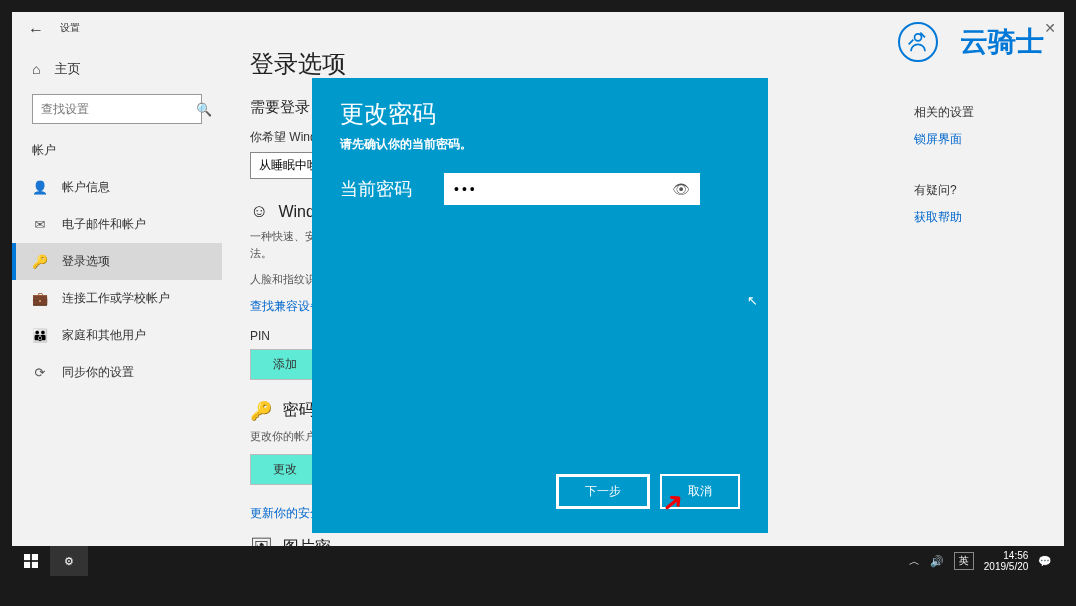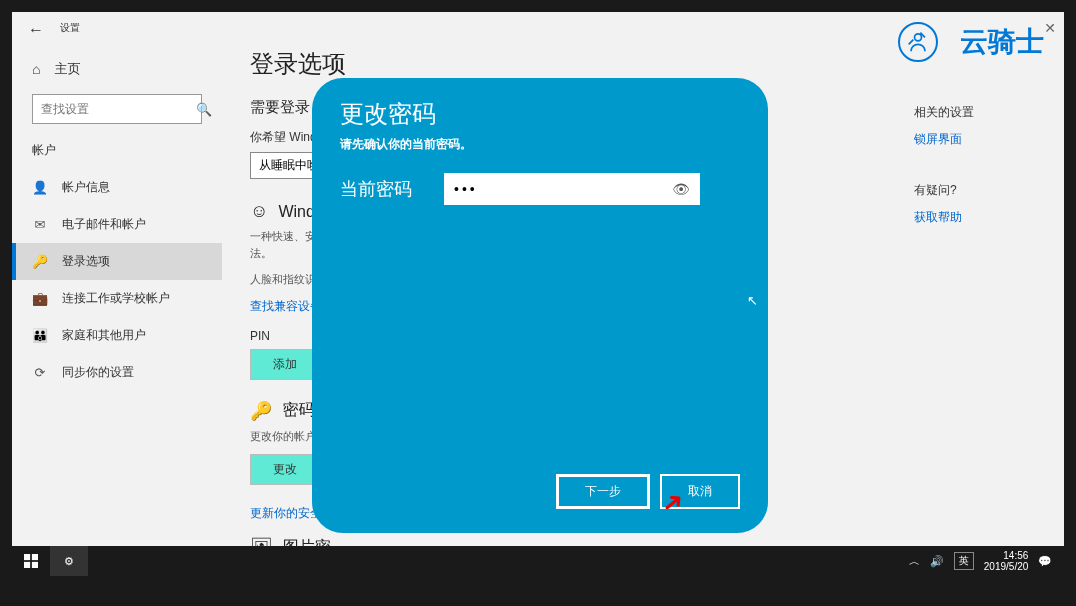--- a/index.html
+++ b/index.html
@@ -40,21 +40,21 @@
     .sub-section .sub-icon { font-size: 18px; }
     .sub-desc { font-size: 11px; color: #555; margin-bottom: 10px; line-height: 1.5; }
     .link-text { font-size: 12px; color: #0066cc; margin-bottom: 14px; display: block; }
     .btn-gray { background: #5eead4; border: 1px solid #bbb; padding: 6px 22px; font-size: 12px; color: #333; cursor: pointer; margin-bottom: 20px; display: inline-block; }
     
     .right-panel { width: 150px; padding: 60px 20px 0 0; }
     .right-panel .rp-title { font-size: 12px; color: #333; margin-bottom: 10px; }
     .right-panel .rp-link { font-size: 12px; color: #0066cc; margin-bottom: 34px; display: block; }
     
     
-    .modal { position: absolute; top: 66px; left: 300px; width: 456px; height: 455px; background: #0099cc; color: #fff; padding: 20px 28px; border-radius: 31px; }
+    .modal { position: absolute; top: 66px; left: 300px; width: 456px; height: 455px; background: #0099cc; color: #fff; padding: 20px 28px; }
     .modal-title { font-size: 24px; font-weight: 400; margin-bottom: 6px; }
     .modal-sub { font-size: 12px; margin-bottom: 20px; font-weight: bold; }
     .modal-user { display: flex; align-items: center; gap: 12px; margin-bottom: 28px; }
     .modal-avatar { width: 34px; height: 34px; background: #888; display: flex; align-items: center; justify-content: center; font-size: 18px; }
     .modal-username { font-size: 17px; }
     .modal-field { display: flex; align-items: center; gap: 32px; margin-bottom: 10px; }
     .modal-field-label { font-size: 18px; min-width: 56px; }
     .modal-input-wrap { background: #fff; width: 256px; height: 32px; display: flex; align-items: center; padding: 0 10px; position: relative; }
     .modal-input-wrap input { border: none; outline: none; flex: 1; font-size: 14px; letter-spacing: 3px; }
     .eye-icon { color: #555; font-size: 14px; }

